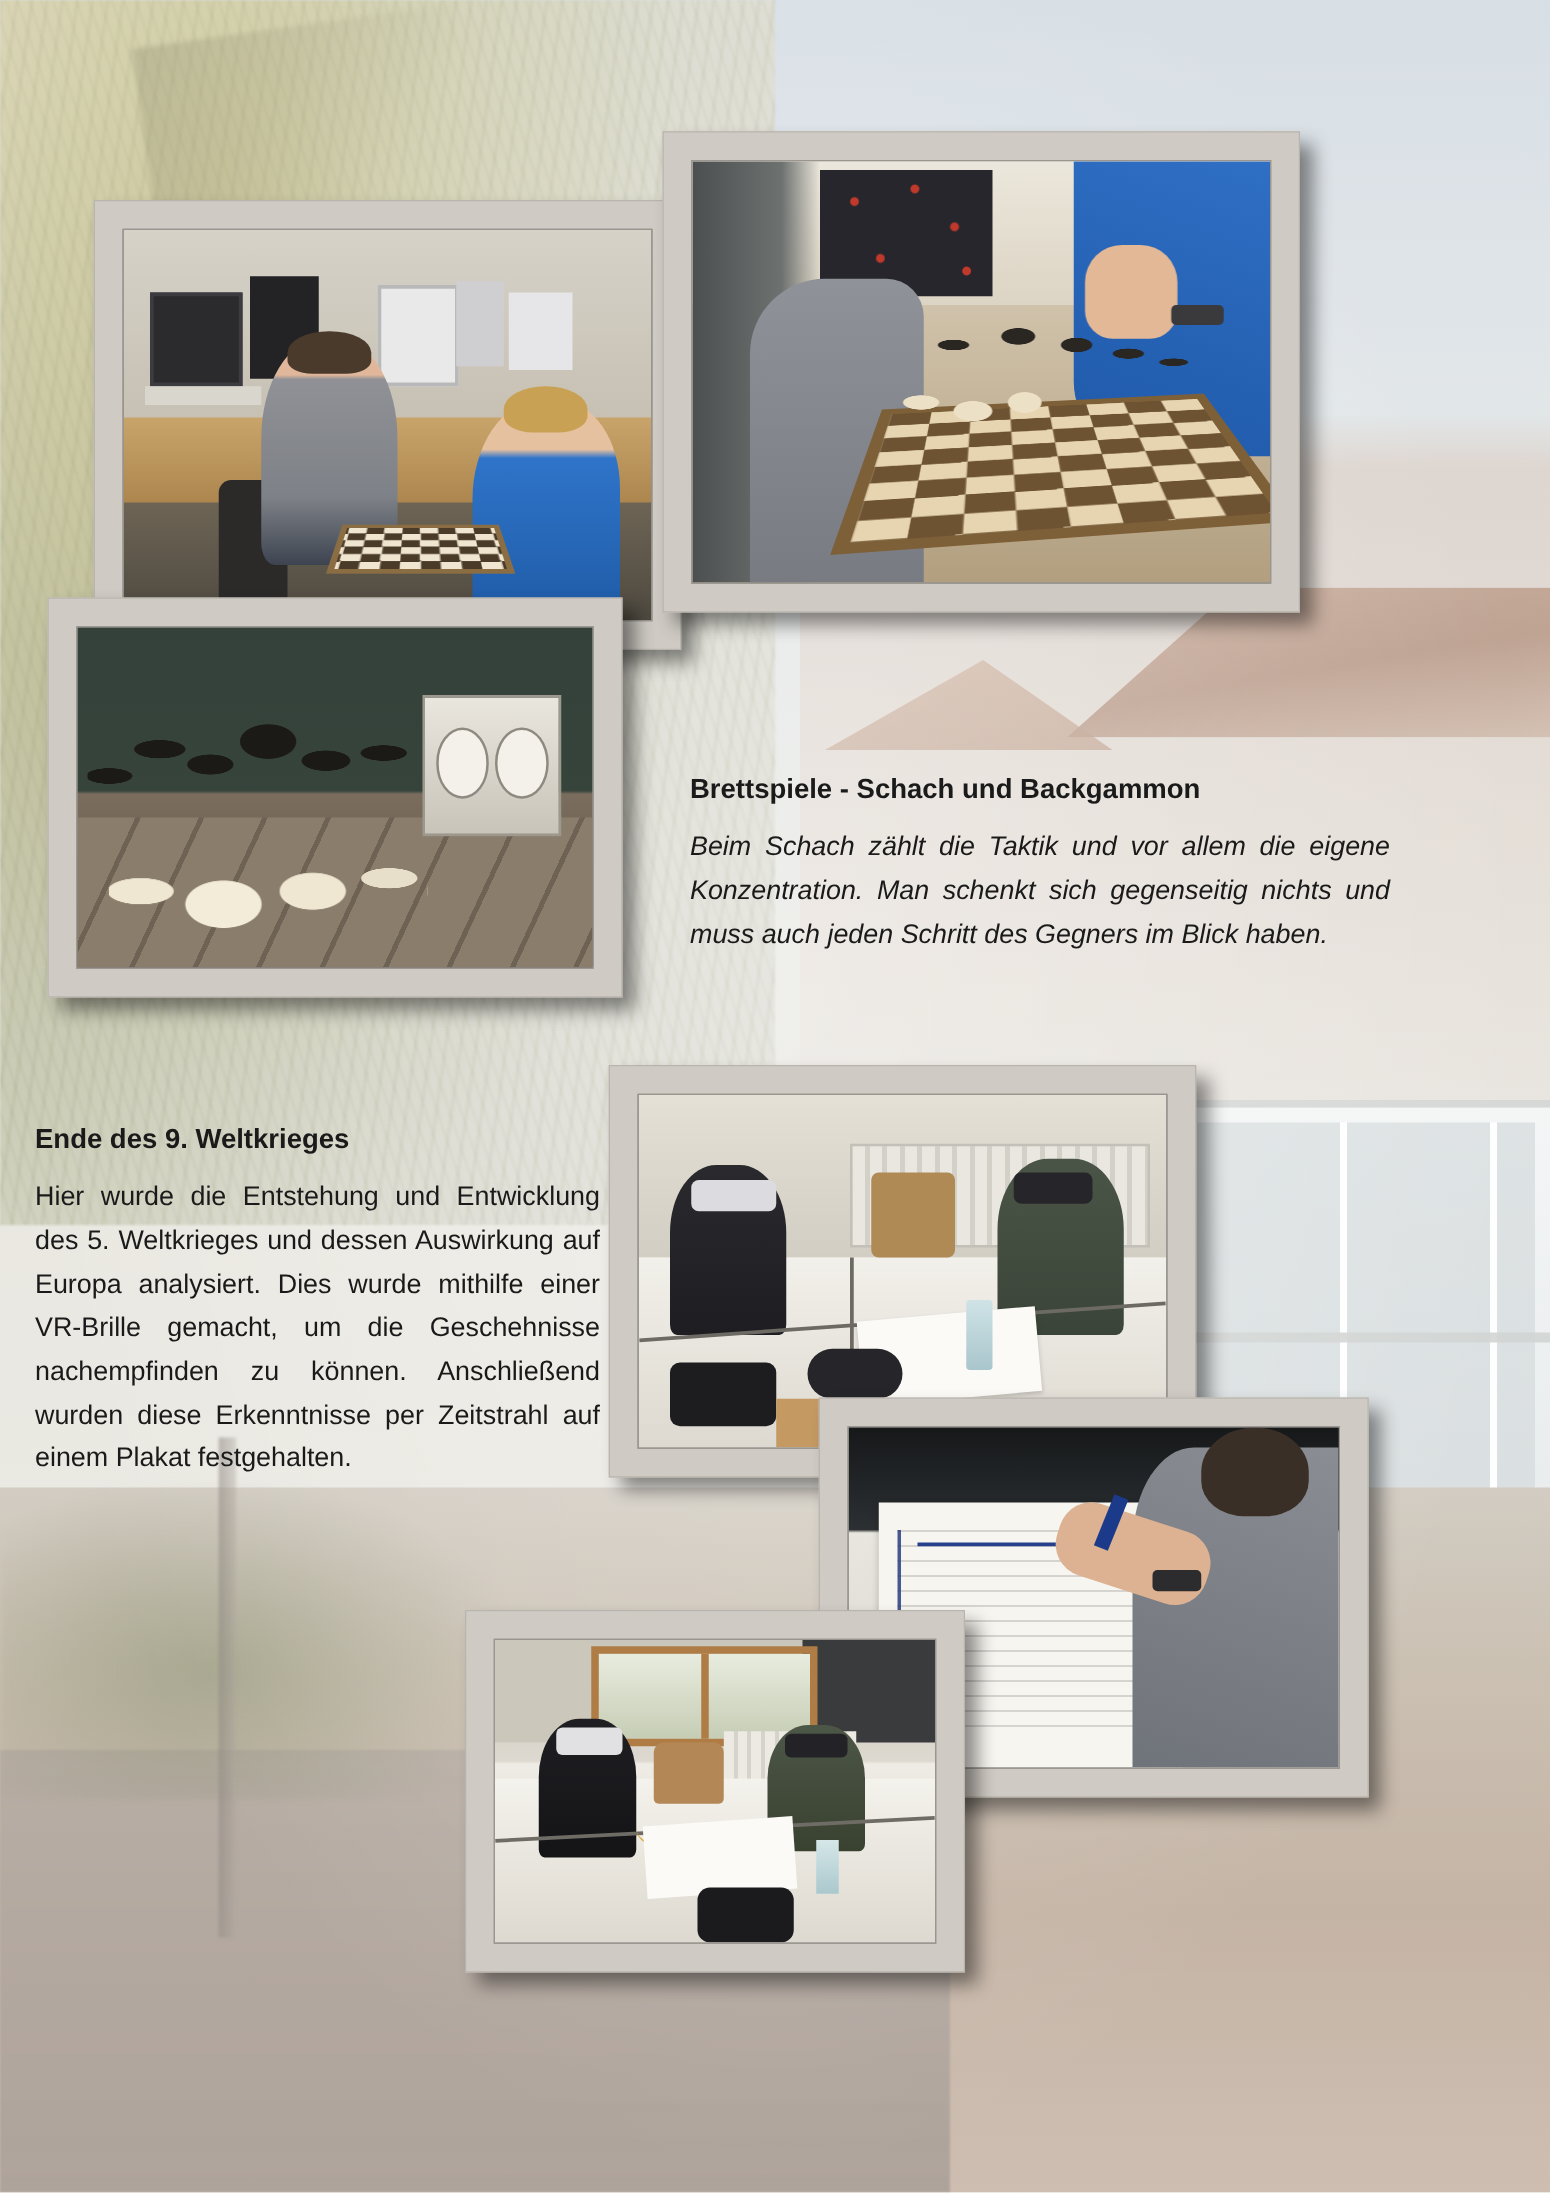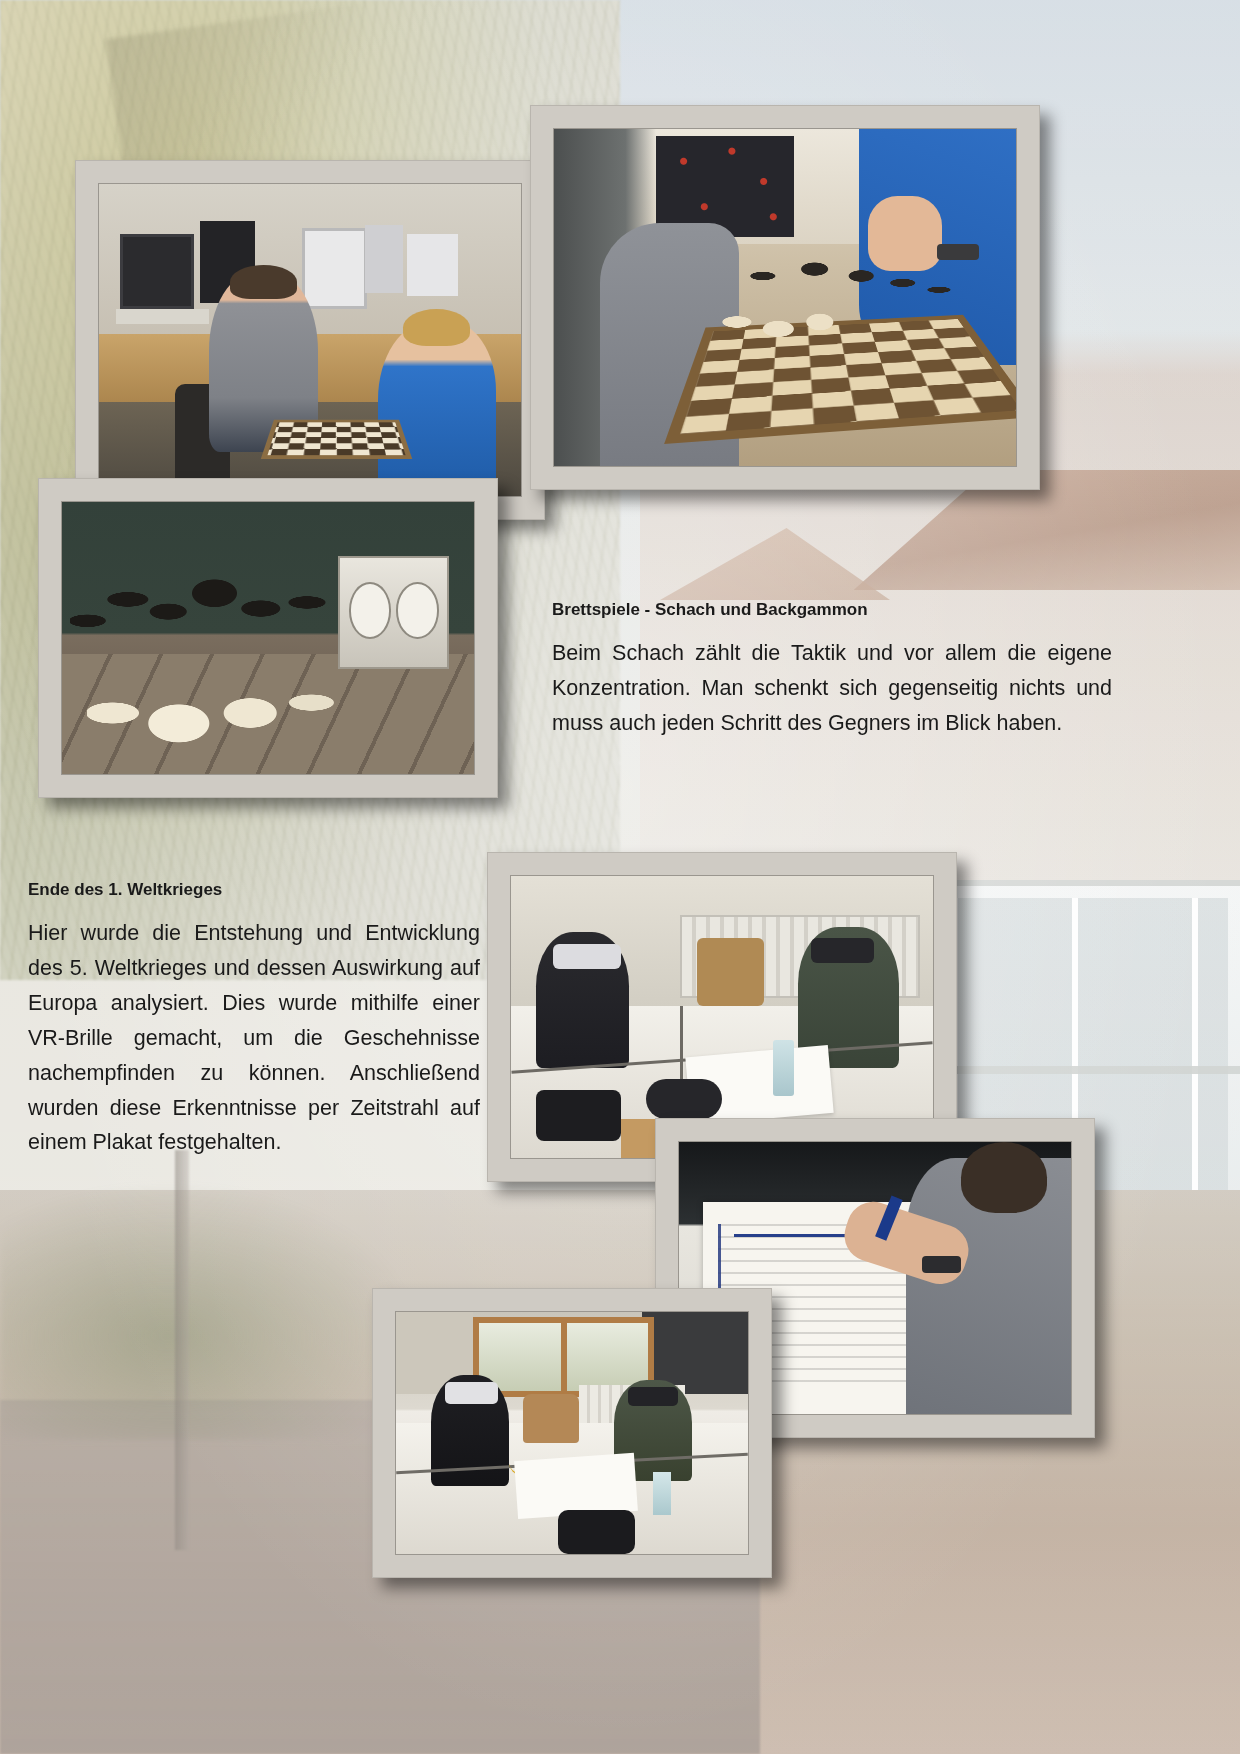--- a/index.html
+++ b/index.html
@@ -282,36 +282,36 @@
   .i6-vr2  { position:absolute; right:20%; top:31%; width:14%; height:8%; background:#232327; border-radius:5px; }
   .i6-chair{ position:absolute; left:36%; top:34%; width:16%; height:20%; background:#b48856; border-radius:8px 8px 4px 4px; }
   .i6-paper{ position:absolute; left:34%; top:60%; width:34%; height:24%; background:#fbfaf6; transform:rotate(-4deg); }
   .i6-curve{ position:absolute; left:32%; top:54%; width:26%; height:16%; border-bottom:3px solid #d8a71f; border-radius:0 0 60% 60%; }
   .i6-bag  { position:absolute; left:46%; top:82%; width:22%; height:18%; background:#1b1b1e; border-radius:10px; }
   .i6-bottle{position:absolute; right:22%; top:66%; width:5%; height:18%; background:linear-gradient(180deg,#d5e7e9,#aac8cd); }
 
   
   .textblock { position: absolute; }
   .tb-title {
-    font-size: 17px;
+    font-size: 22px;
     font-weight: bold;
     color: #1a1a1a;
-    margin: 0 0 16px 0;
+    margin: 18px 0 16px 0;
     line-height: 1.2;
   }
   .tb-body {
     font-size: 21.5px;
     color: #1a1a1a;
     line-height: 1.62;
     text-align: justify;
     margin: 0;
   }
 
   .t1 { left: 552px; top: 600px; width: 560px; }
-  .t1 .tb-body { padding-left: 0; }
+  .t1 .tb-body { padding-left: 0; font-style: italic; }
   .t1-bodywrap { padding-left: 0; }
 
   .t2 { left: 28px; top: 880px; width: 452px; }
 </style>
 </head>
 <body>
 
 <div id="page">
 
   <div class="bg-layer">
@@ -401,21 +401,21 @@
         <div class="i4-paper"></div>
         <div class="i4-bottle"></div>
         <div class="i4-bag"></div>
         <div class="i4-bag2"></div>
         <div class="i4-folder"></div>
       </div>
     </div>
   </div>
 
   <div class="textblock t2">
-    <h2 class="tb-title">Ende des 1. Weltkrieges</h2>
+    <h2 class="tb-title">Ende des 9. Weltkrieges</h2>
     <p class="tb-body">Hier wurde die Entstehung und Entwicklung des 5. Weltkrieges und dessen Auswirkung auf Europa analysiert. Dies wurde mithilfe einer VR-Brille gemacht, um die  Geschehnisse nachempfinden zu können. Anschließend wurden diese  Erkenntnisse per Zeitstrahl auf  einem Plakat festgehalten.</p>
   </div>
 
   <div class="photo p5">
     <div class="mat">
       <div class="img">
         <div class="i5-dark"></div>
         <div class="i5-paper"></div>
         <div class="i5-pl"></div>
         <div class="i5-arrow"></div>

